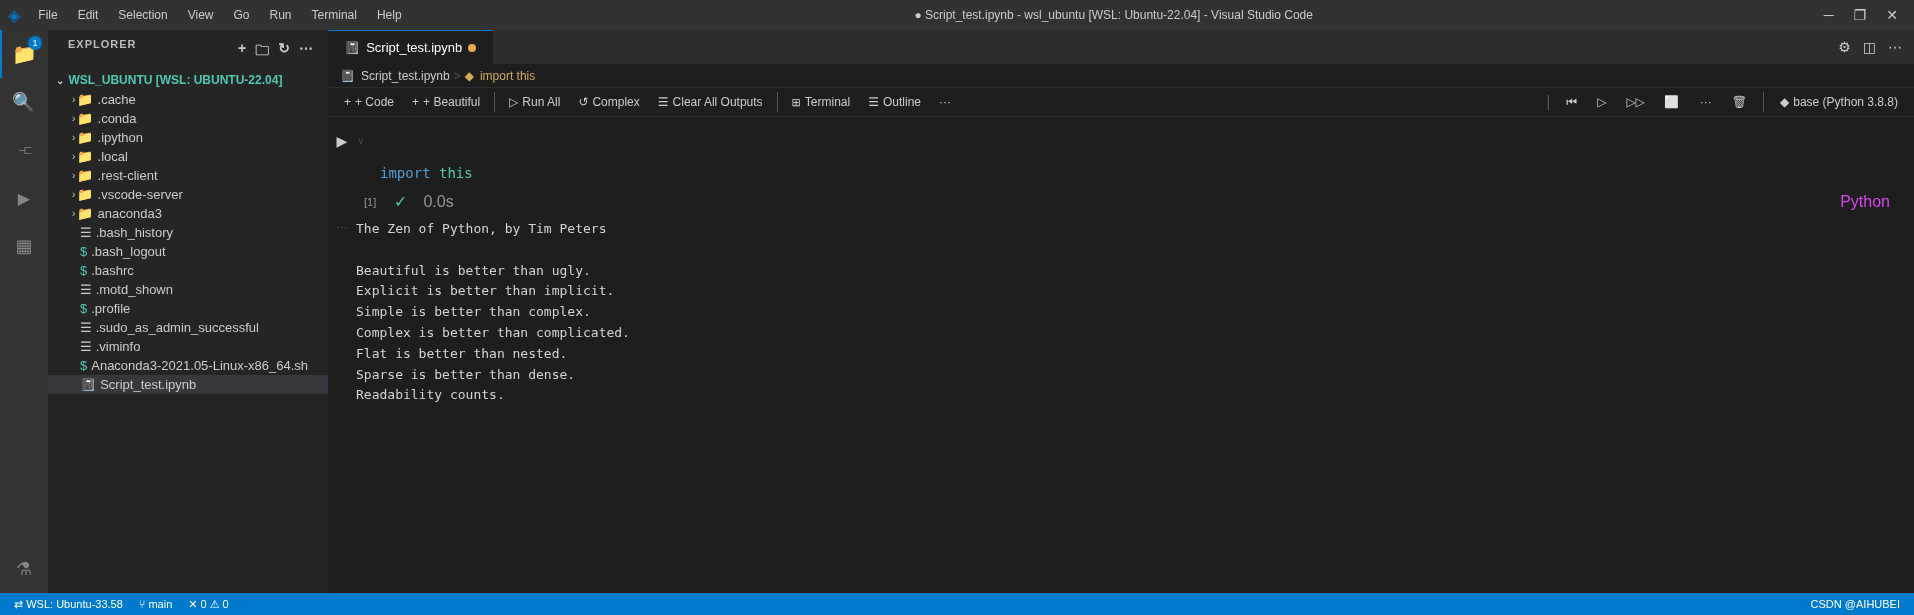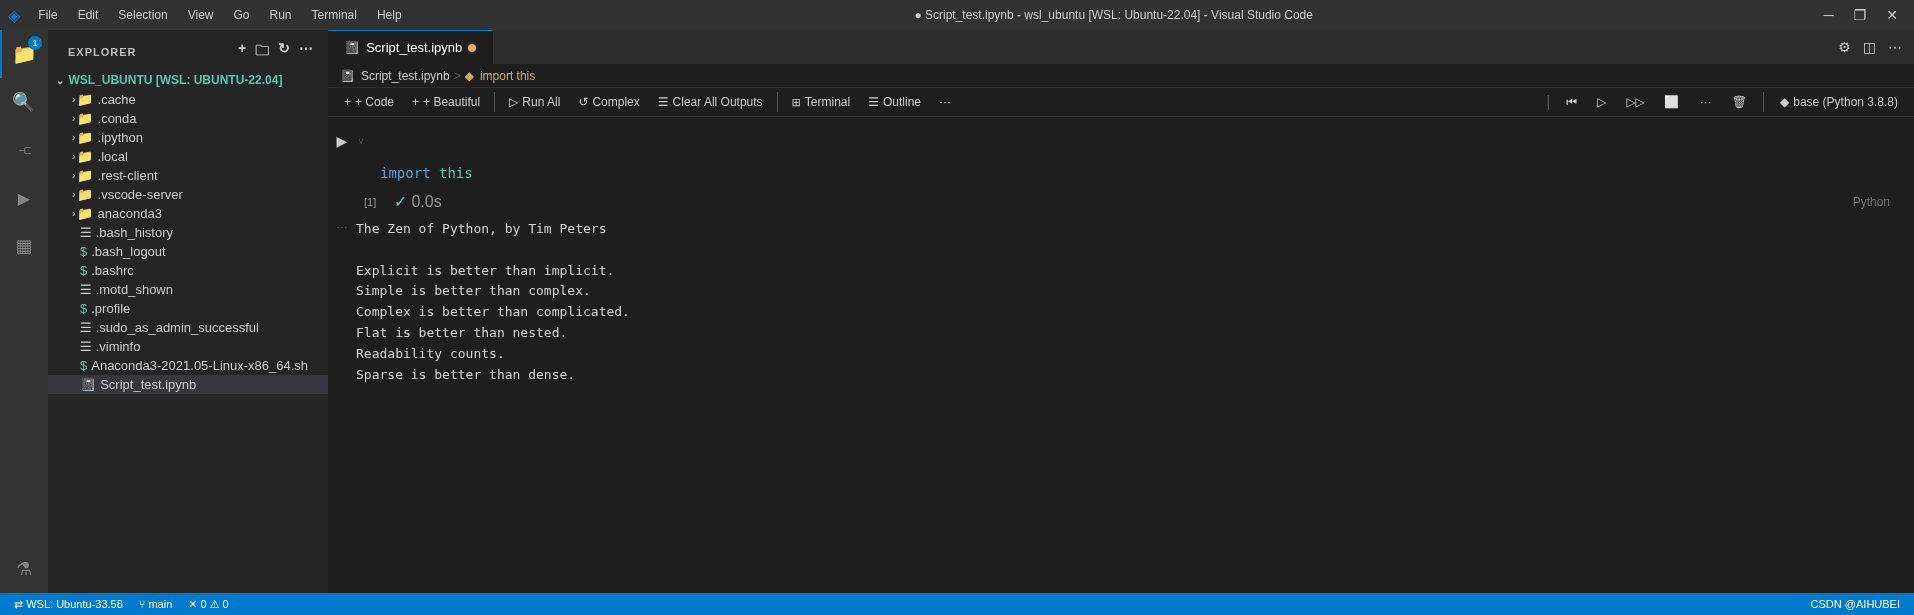--- a/index.html
+++ b/index.html
@@ -102,21 +102,20 @@
     .sidebar {
       width: 280px;
       background: #252526;
       display: flex;
       flex-direction: column;
       flex-shrink: 0;
       overflow: hidden;
     }
     .sidebar-header {
       display: flex;
-      align-items: center;
       justify-content: space-between;
       padding: 8px 12px 4px 20px;
       color: #bbbbbb;
       font-size: 11px;
       letter-spacing: 1px;
       font-weight: 600;
       text-transform: uppercase;
     }
     .sidebar-header-actions {
       display: flex;
@@ -312,22 +311,22 @@
     .code-keyword { color: #569cd6; }
     .code-plain { color: #d4d4d4; }
     .cell-number {
       color: #969696;
       font-size: 11px;
     }
     .cell-check { color: #4ec9b0; }
     .cell-time { color: #969696; }
     .cell-lang {
       margin-left: auto;
-      color: #737373;
-      font-size: 12px;
+      color: #d946ef;
+      font-size: 16px;
       padding-right: 16px;
     }
 
     
     .output-cell {
       display: flex;
       align-items: flex-start;
       padding: 4px 0;
     }
     .output-expand {
@@ -622,36 +621,37 @@
           <span class="cell-collapse">˅</span>
         </div>
         <div class="cell-code">
           <span class="code-keyword">import</span>
           <span class="code-plain"> </span>
           <span style="color:#4ec9b0;">this</span>
         </div>
         <div style="display:flex; align-items:center; margin-left:36px; padding: 2px 8px 4px 0;">
           <span class="cell-number" style="min-width:30px;">[1]</span>
           <span class="cell-check">✓</span>
-          <span class="cell-time" style="margin-left:4px;">0.0s</span>
+          <span class="cell-time" style="margin-left:16px;">0.0s</span>
           <span class="cell-lang">Python</span>
         </div>
       </div>
 
       <div class="output-cell">
         <div class="output-expand">⋯</div>
         <div class="output-content">
           <div>The Zen of Python, by Tim Peters</div>
           <div>&nbsp;</div>
+          <div>Beautiful is better than ugly.</div>
           <div>Explicit is better than implicit.</div>
           <div>Simple is better than complex.</div>
           <div>Complex is better than complicated.</div>
           <div>Flat is better than nested.</div>
+          <div>Sparse is better than dense.</div>
           <div>Readability counts.</div>
-          <div>Sparse is better than dense.</div>
         </div>
       </div>
     </div>
 
   </div>
 </div>
 
 <div class="status-bar">
   <div class="status-item">
     <span>⇄</span>

